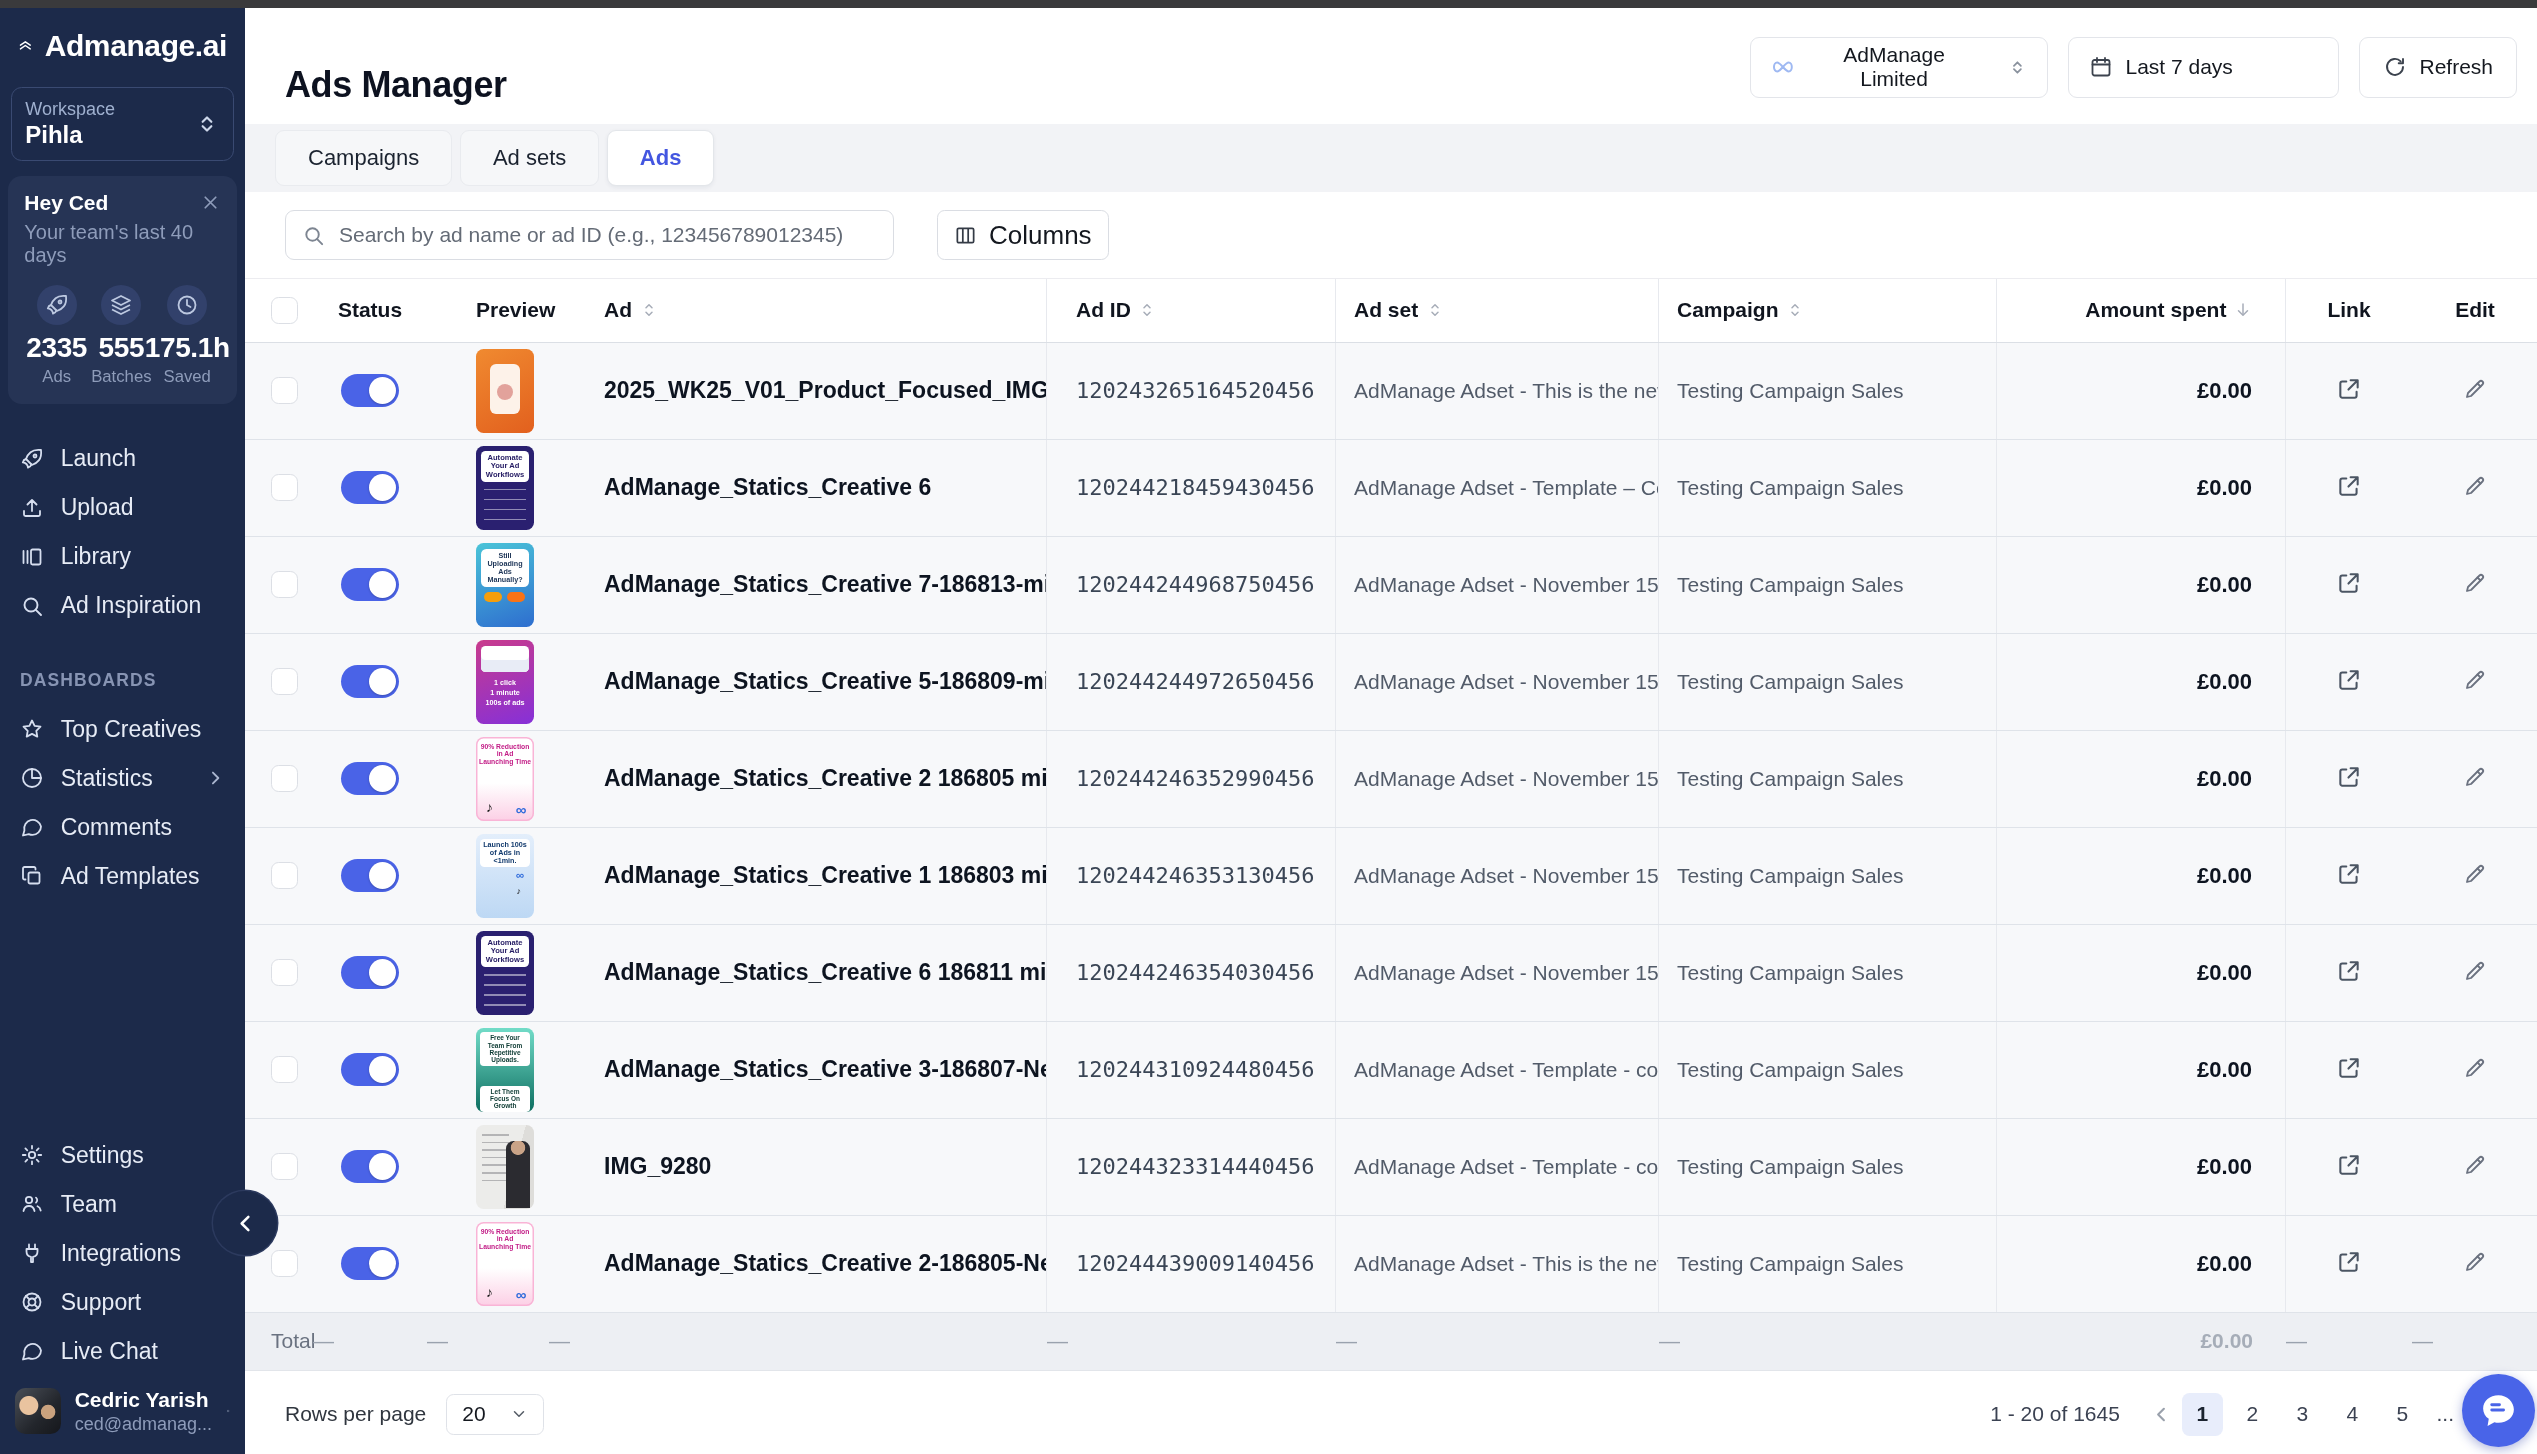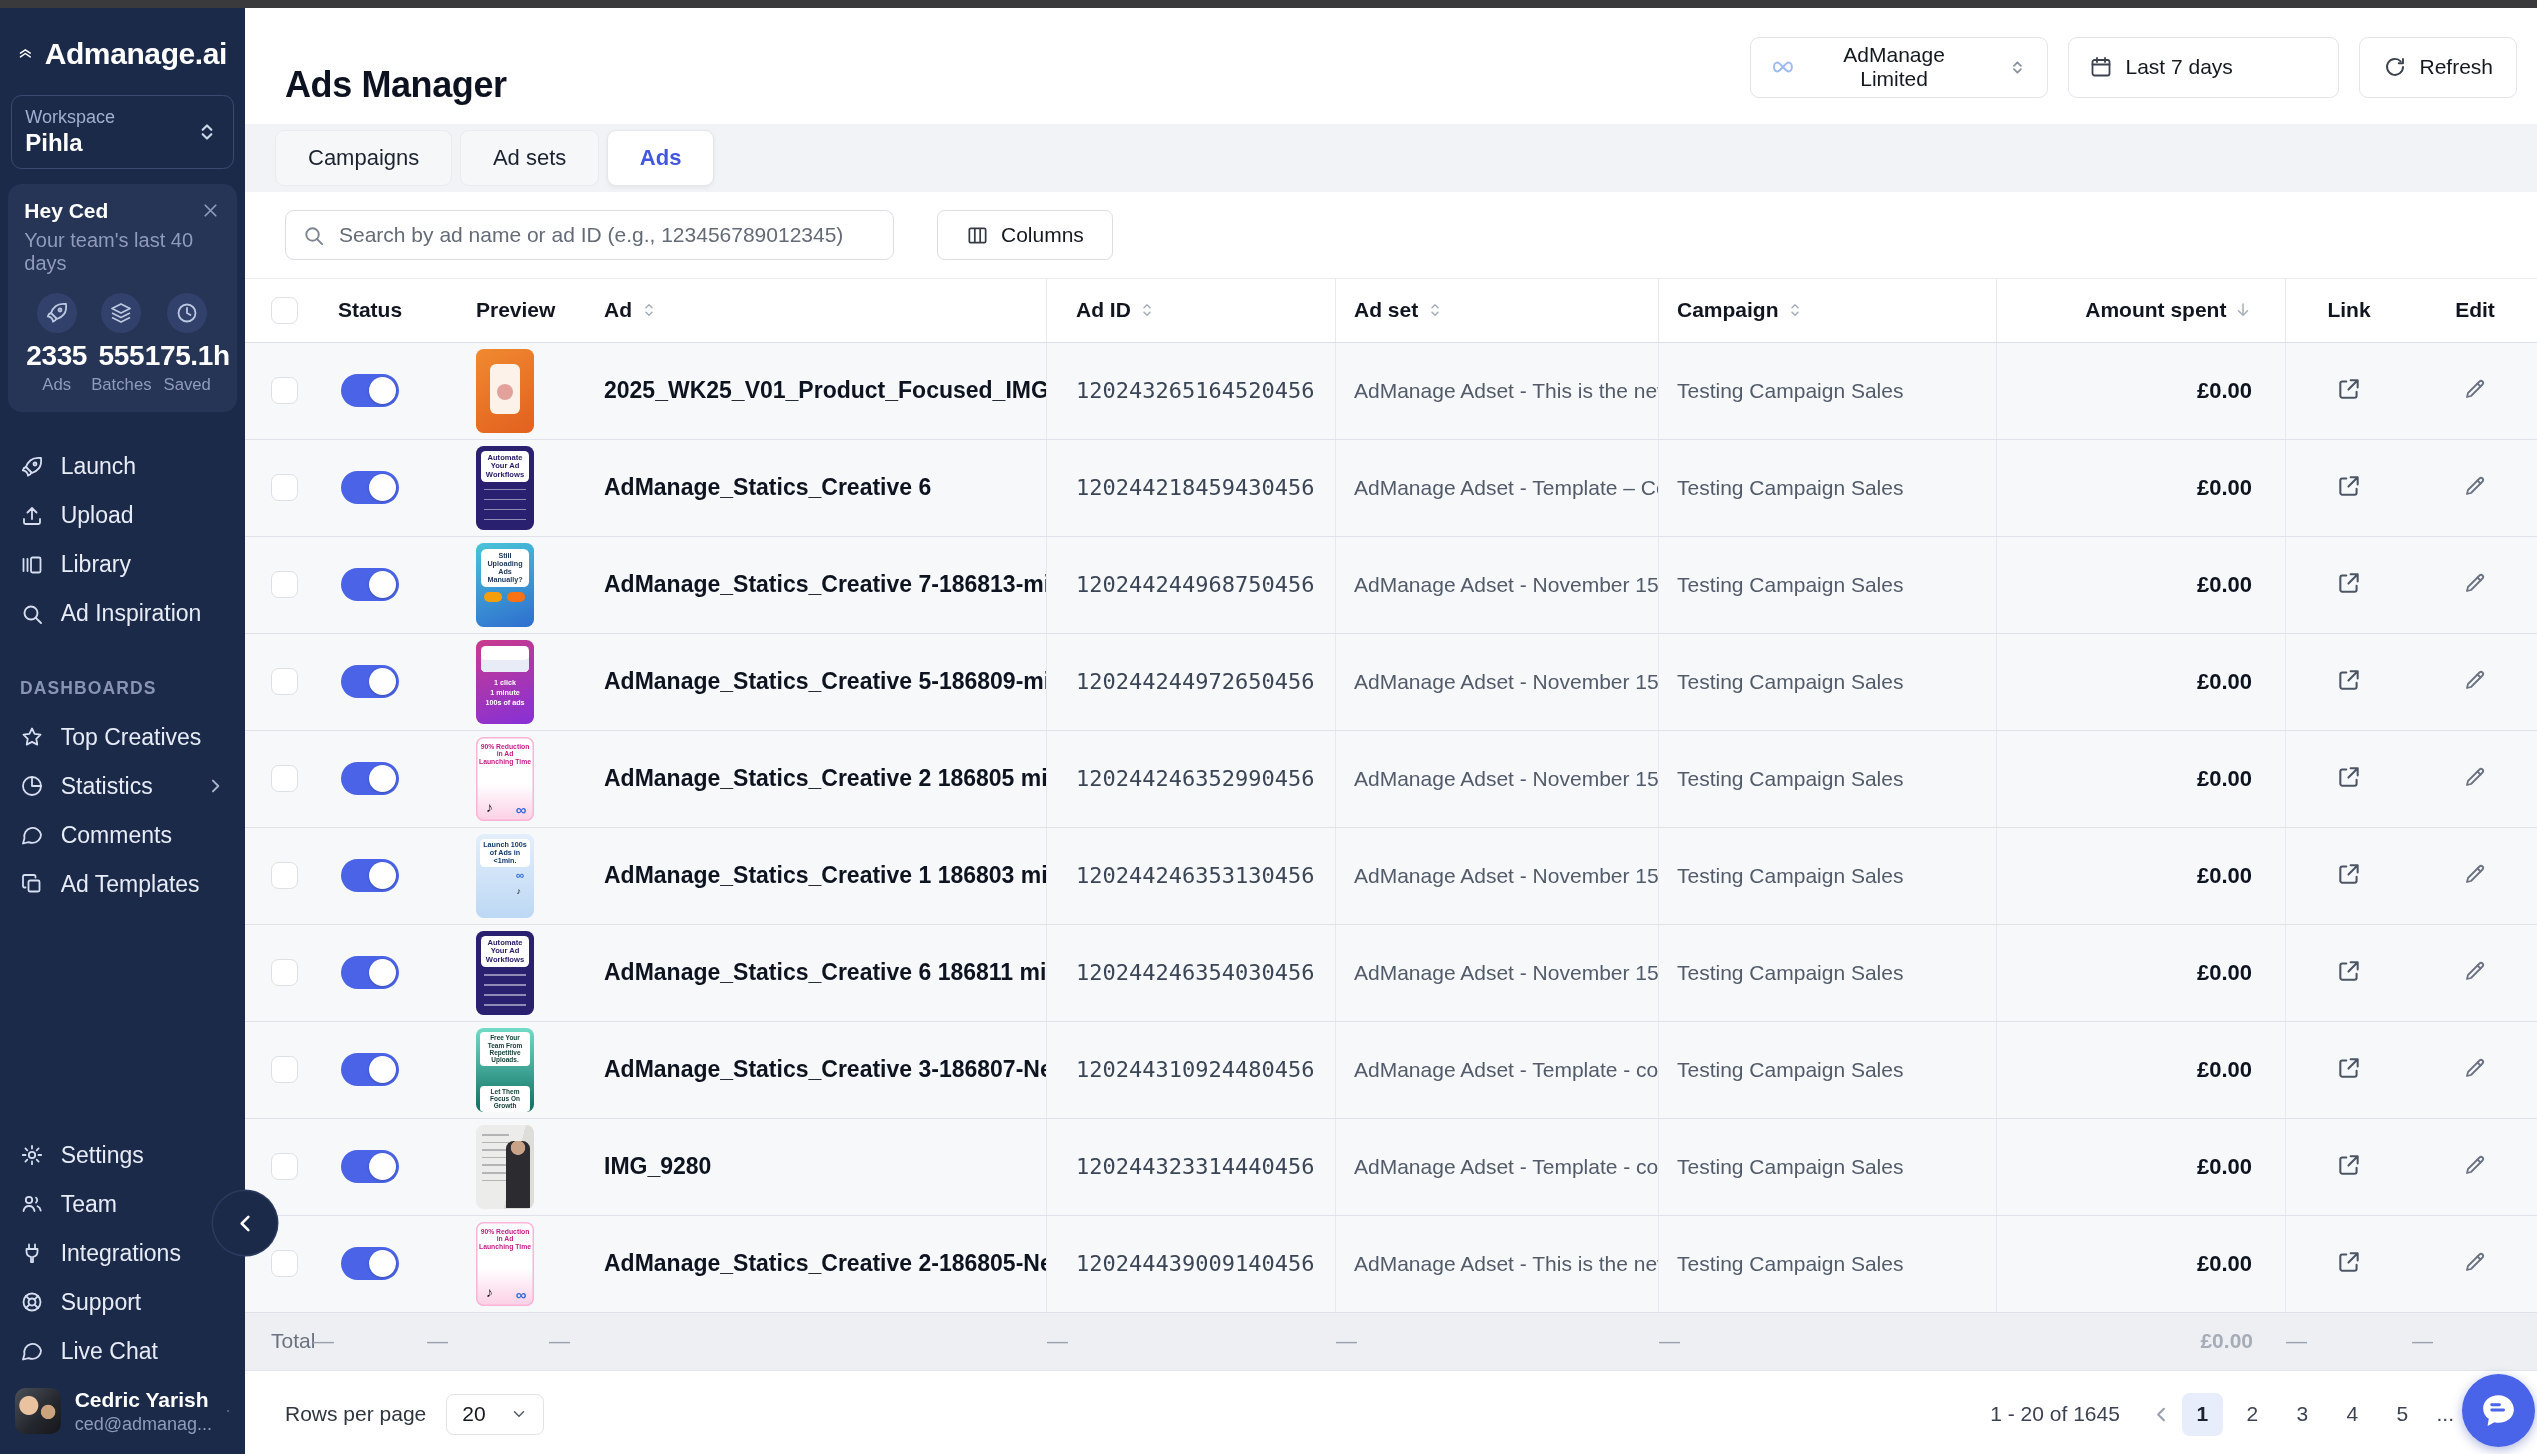--- a/index.html
+++ b/index.html
@@ -5,21 +5,21 @@
   html,body{margin:0;padding:0;background:#fff;}
   *{box-sizing:border-box;}
   body{font-family:"Liberation Sans", sans-serif; -webkit-font-smoothing:antialiased;}
   #app{position:relative;width:2538px;height:1454px;overflow:hidden;background:#fff;}
 
   
   .chrome-bar{position:absolute;top:0;left:0;width:2538px;height:7.6px;background:#3a3a3c;z-index:60;}
 
   
   .sidebar{position:absolute;top:7.6px;left:0;width:245px;height:1447px;background:#1c2a4a;color:#e7ecf6;display:flex;flex-direction:column;z-index:40;}
-  .logo-row{display:flex;align-items:center;gap:12px;padding:21px 18px 4.6px 18px;margin-top:8px;}
+  .logo-row{display:flex;align-items:center;gap:12px;padding:21px 18px 4.6px 18px;}
   .logo-mark{width:33px;height:33px;color:#fff;}
   .logo-text{font-size:30px;font-weight:700;color:#fff;letter-spacing:-0.4px;}
   .ws-box{margin:20px 10.6px 0 10.6px;border:1.5px solid #3a4a72;border-radius:10.6px;padding:10.6px 13.7px;display:flex;align-items:center;justify-content:space-between;cursor:pointer;}
   .ws-label{font-size:18px;color:#9fb0cf;}
   .ws-value{font-size:24px;font-weight:700;color:#fff;margin-top:1.5px;}
   .ws-chev{width:26px;height:26px;color:#cdd7ea;}
   .team-card{margin:15px 7.6px 0 7.6px;background:#263455;border-radius:13.7px;padding:15px 16.7px 16.7px 16.7px;}
   .tc-head{display:flex;align-items:center;justify-content:space-between;}
   .tc-title{font-size:21px;font-weight:700;color:#fff;}
   .tc-close{width:21px;height:21px;color:#8e9cba;cursor:pointer;}
@@ -62,21 +62,21 @@
 
   .tabband{position:absolute;top:116px;left:0;width:2293px;height:68px;background:#f2f3f6;display:flex;align-items:center;padding-left:30px;gap:7.6px;}
   .tab{height:56px;display:flex;align-items:center;justify-content:center;padding:0 32px;font-size:22px;color:#1b2330;background:#f6f7f9;border:0.8px solid #e9ebef;border-radius:9px;cursor:pointer;}
   .tab.active{background:#fff;color:#4356e0;font-weight:700;border:0.8px solid #e3e6ea;box-shadow:0 1.5px 4.6px rgba(20,30,60,.06);}
 
   .toolbar{position:absolute;top:185px;left:0;width:2293px;height:85px;background:#fff;display:flex;align-items:center;padding-left:40px;gap:43px;}
   .search-wrap{position:relative;width:609px;height:50px;}
   .search-wrap .ic{position:absolute;left:16.7px;top:13.7px;width:23px;height:23px;color:#7d8591;}
   .search-input{width:100%;height:100%;border:1.5px solid #dadde3;border-radius:9px;padding:0 15px 0 53px;font-size:21px;color:#30363f;outline:none;font-family:"Liberation Sans",sans-serif;background:#fff;}
   .search-input::placeholder{color:#646b76;}
-  .btn-columns{height:50px;display:flex;align-items:center;gap:12px;border:1.5px solid #dadde3;border-radius:7.6px;background:#fff;padding:0 28px;font-size:21px;color:#14181f;cursor:pointer;justify-content:flex-end;}
+  .btn-columns{height:50px;display:flex;align-items:center;gap:12px;border:1.5px solid #dadde3;border-radius:7.6px;background:#fff;padding:0 16px;font-size:26px;color:#14181f;cursor:pointer;justify-content:flex-end;}
   .btn-columns .ic{width:23px;height:23px;color:#343b46;}
 
   
   .table{position:absolute;top:270px;left:0;width:2293px;}
   .trow{display:grid;grid-template-columns:68px 114px 122px 498px 289px 323px 338px 289px 126px auto;align-items:center;}
   .thead{height:65px;background:#fff;border-top:1.5px solid #ececf0;border-bottom:1.5px solid #dbdfe5;}
   .th{display:flex;align-items:center;height:100%;font-size:21px;font-weight:700;color:#10151f;gap:7.6px;}
   .sort-ic{width:18px;height:18px;color:#a7adb8;flex:none;}
   .c-check{padding-left:26px;}
   .c-status{justify-content:center;display:flex;}

